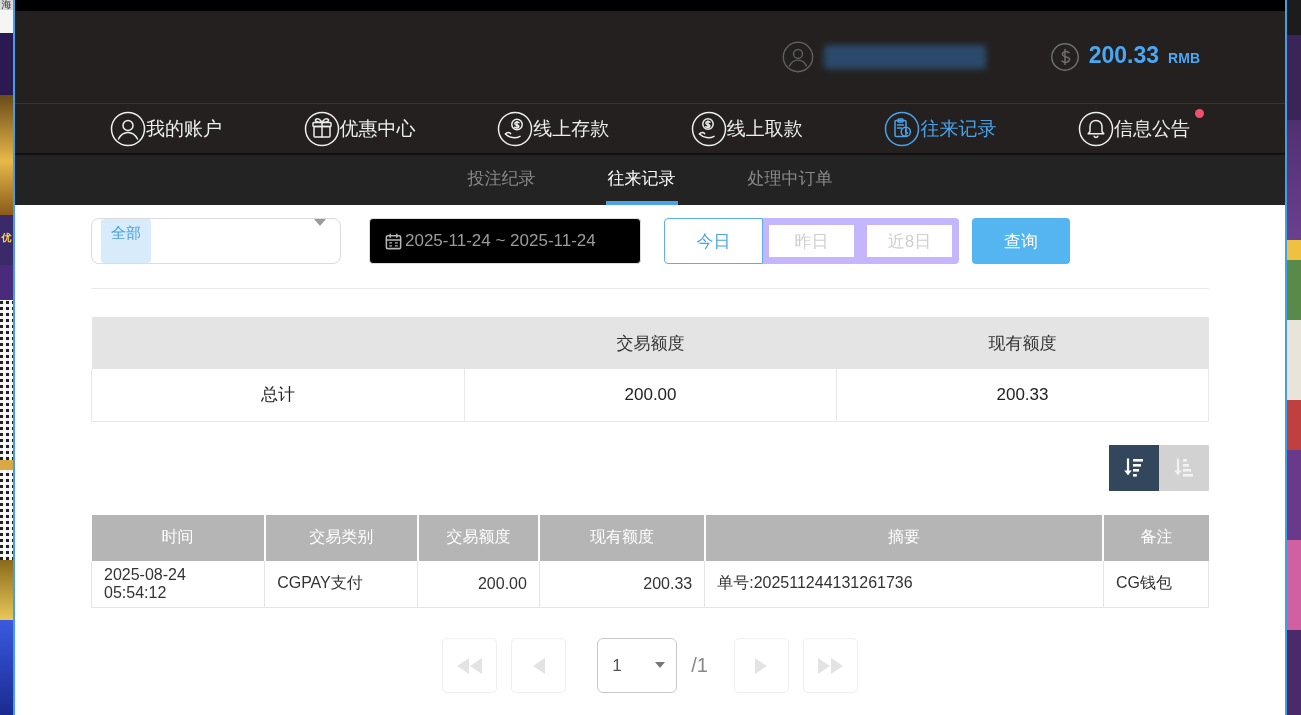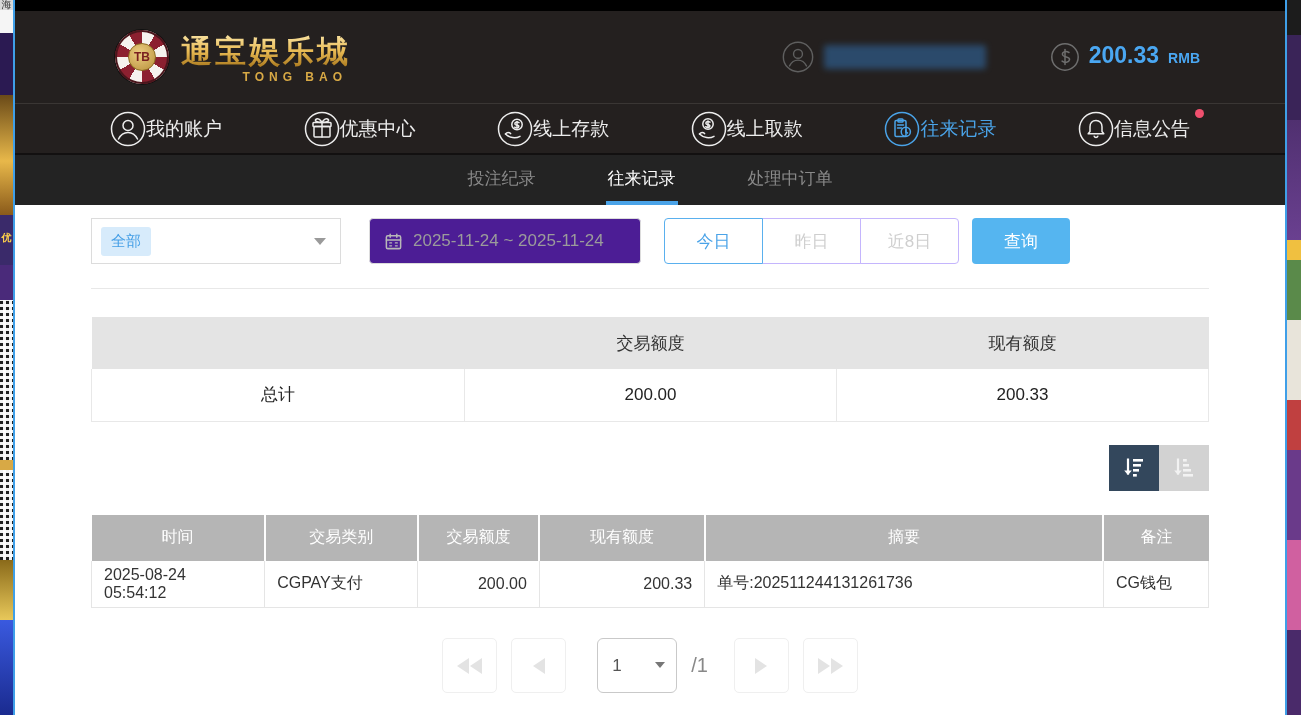--- a/index.html
+++ b/index.html
@@ -65,30 +65,30 @@
 
   
   .subtabs { height:50px; background:#232323; display:flex; justify-content:center; gap:68px; }
   .subtab { display:flex; align-items:center; font-size:17px; color:#8a8a8a;
     border-bottom:4px solid transparent; padding:0 2px; cursor:pointer; }
   .subtab.active { color:#fff; border-bottom-color:#4aa3e8; }
 
   
   .content { background:#fff; height:510px; padding:13px 76px 0; }
   .filter-row { display:flex; align-items:center; height:46px; }
-  .dd-box { width:250px; height:46px; border:1px solid #dcdcdc; border-radius:0;
-    display:flex; align-items:center; padding:0 14px 0 9px; background:#fff; }
+  .dd-box { width:250px; height:46px; border:1px solid #dcdcdc; border-radius:8px;
+    display:flex; padding:0 14px 0 9px; background:#fff; }
   .dd-tag { background:#d7ebfb; color:#459fe6; font-size:15px; padding:5px 10px; border-radius:3px; }
   .caret-down { margin-left:auto; width:0; height:0; border-left:6px solid transparent;
     border-right:6px solid transparent; border-top:7px solid #9a9a9a; }
   .date-box { width:272px; height:46px; border:1px solid #dcdcdc; border-radius:4px;
-    display:flex; align-items:center; gap:10px; padding:0 14px; margin-left:28px;
-    color:#9b9b9b; font-size:17px; background:#4c1d95; }
+    display:flex; align-items:center; gap:2px; padding:0 14px; margin-left:28px;
+    color:#9b9b9b; font-size:17px; background:#000000; }
   .btn-group { display:flex; margin-left:23px; }
-  .pbtn { width:99px; height:46px; background:#fff; border:1px solid #c4b5fd;
+  .pbtn { width:99px; height:46px; background:#fff; border:7px solid #c4b5fd;
     color:#cfcfcf; font-size:17px; display:flex; align-items:center; justify-content:center;
     cursor:pointer; margin-left:-1px; }
   .pbtn:first-child { border-radius:4px 0 0 4px; margin-left:0; }
   .pbtn:last-child { border-radius:0 4px 4px 0;justify-content:center; }
   .pbtn.active { border:1px solid #5ab0ee; color:#4aa3e8; position:relative; z-index:2; }
   .search-btn { width:98px; height:46px; margin-left:13px; background:#55b5f0; border:none;
     border-radius:4px; color:#fff; font-size:17px; cursor:pointer; }
   .rule { border:none; border-top:1px solid #e8e8e8; margin-top:24px; }
 
   
@@ -163,29 +163,20 @@
     <span class="blk" style="height:90px;background:#6a3a8a;display:block;"></span>
     <span class="blk" style="height:90px;background:#d060a0;display:block;"></span>
     <span class="blk" style="height:85px;background:#4a2a6a;display:block;"></span>
   </div>
   <div class="edge-line r"></div>
 
   <div class="panel">
     <div class="topbar"></div>
 
     <div class="site-header">
-      <div class="logo">
-        <div class="chip">
-          <div class="chip-inner">TB</div>
-        </div>
-        <div class="brand">
-          <span class="brand-cn">通宝娱乐城</span>
-          <span class="brand-en">TONG BAO</span>
-        </div>
-      </div>
       <div class="hdr-right">
         <div class="user-chip">
           <svg width="32" height="32" viewBox="0 0 36 36" fill="none" stroke="#5f5f5f" stroke-width="1.6" stroke-linecap="round">
             <circle cx="18" cy="18" r="16.5"></circle>
               <circle cx="18" cy="14.5" r="5"></circle>
             <path d="M8.5 28c2.2-4.4 5.8-6.5 9.5-6.5s7.3 2.1 9.5 6.5"></path>
           </svg>
           <div class="blur-name"></div>
         </div>
         <div class="balance">

